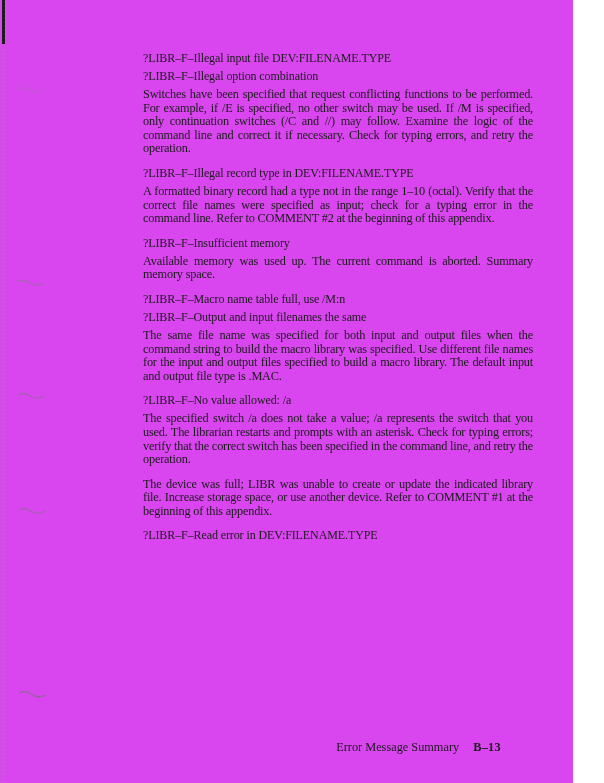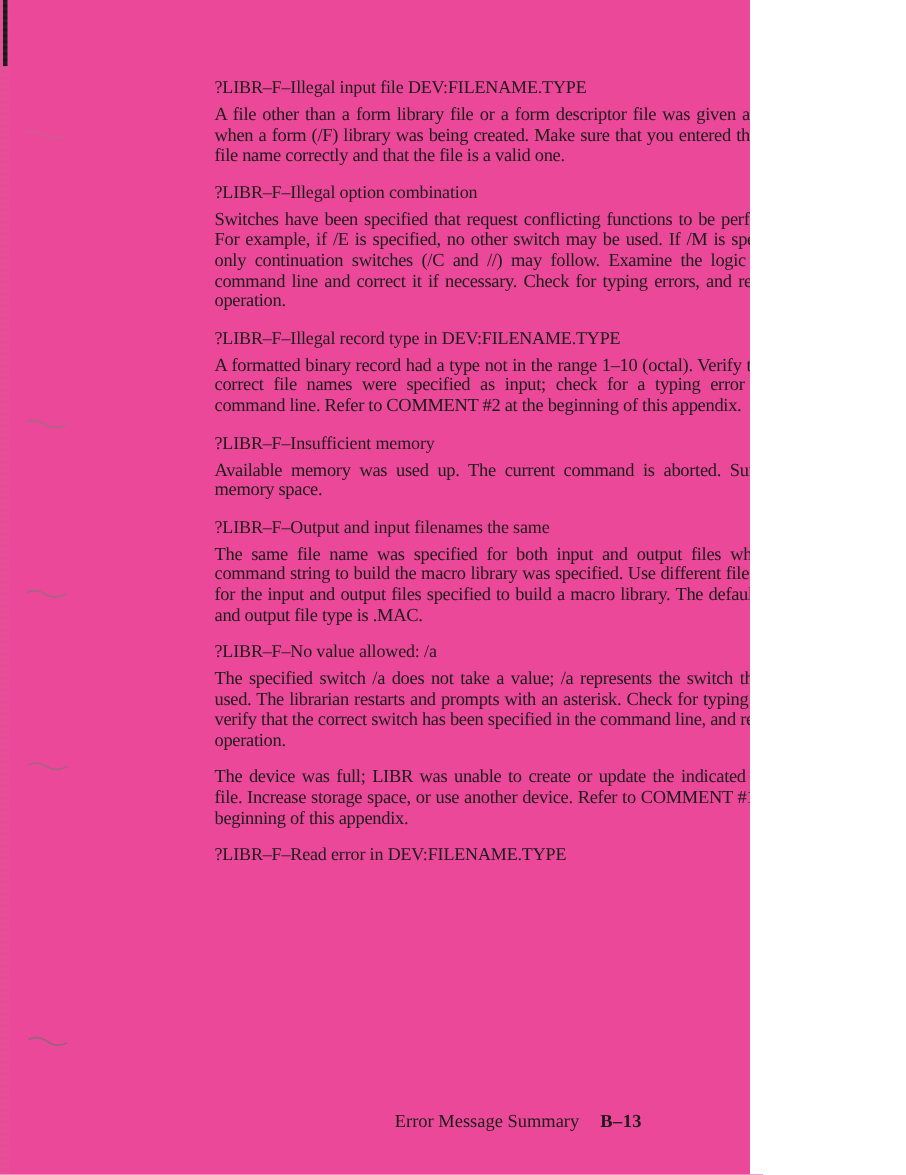--- a/index.html
+++ b/index.html
@@ -1,20 +1,20 @@
 <!DOCTYPE html>
 <html><head>
 <meta charset="utf-8">
 <style>
   html, body { margin: 0; padding: 0; }
   .page {
     position: relative;
-    width: 500px;
+    width: 573px;
     height: 783px;
-    background: #ec4899;
+    background: #d946ef;
     font-family: "Liberation Serif", serif;
     color: #1b1b1b;
     overflow: hidden;
   }
   .content {
     position: absolute;
     left: 143px;
     top: 52px;
     width: 390px;
   }
@@ -93,39 +93,39 @@
     <path d="M1 3 Q7 0 13 4 Q19 8 27 4" stroke="#777777" stroke-width="1.2" fill="none"></path>
   </svg>
   <svg class="curl" style="left:18px; top:690px; opacity:0.65" viewBox="0 0 28 10">
     <path d="M1 3 Q7 0 13 4 Q20 9 27 5" stroke="#707070" stroke-width="1.3" fill="none"></path>
   </svg>
 
   <div class="content">
 
     <section class="err">
       <p class="hd">?LIBR–F–Illegal input file DEV:FILENAME.TYPE</p>
-      <p class="bd">A file other than a form library file or a form descriptor file was given as input when a form (/F) library was being created. Make sure that you entered the input file name correctly and that the file is a valid one.</p>
     </section>
 
     <section class="err">
       <p class="hd">?LIBR–F–Illegal option combination</p>
       <p class="bd">Switches have been specified that request conflicting functions to be performed. For example, if /E is specified, no other switch may be used. If /M is specified, only continuation switches (/C and //) may follow. Examine the logic of the command line and correct it if necessary. Check for typing errors, and retry the operation.</p>
     </section>
 
     <section class="err">
       <p class="hd">?LIBR–F–Illegal record type in DEV:FILENAME.TYPE</p>
       <p class="bd">A formatted binary record had a type not in the range 1–10 (octal). Verify that the correct file names were specified as input; check for a typing error in the command line. Refer to COMMENT #2 at the beginning of this appendix.</p>
     </section>
 
     <section class="err">
       <p class="hd">?LIBR–F–Insufficient memory</p>
       <p class="bd">Available memory was used up. The current command is aborted. Summary memory space.</p>
     </section>
 
     <section class="err">
+      <p class="hd">?LIBR–F–Macro name table full, use /M:n</p>
     </section>
 
     <section class="err">
       <p class="hd">?LIBR–F–Output and input filenames the same</p>
       <p class="bd">The same file name was specified for both input and output files when the command string to build the macro library was specified. Use different file names for the input and output files specified to build a macro library. The default input and output file type is .MAC.</p>
     </section>
 
     <section class="err">
       <p class="hd">?LIBR–F–No value allowed: /a</p>
       <p class="bd">The specified switch /a does not take a value; /a represents the switch that you used. The librarian restarts and prompts with an asterisk. Check for typing errors; verify that the correct switch has been specified in the command line, and retry the operation.</p>

